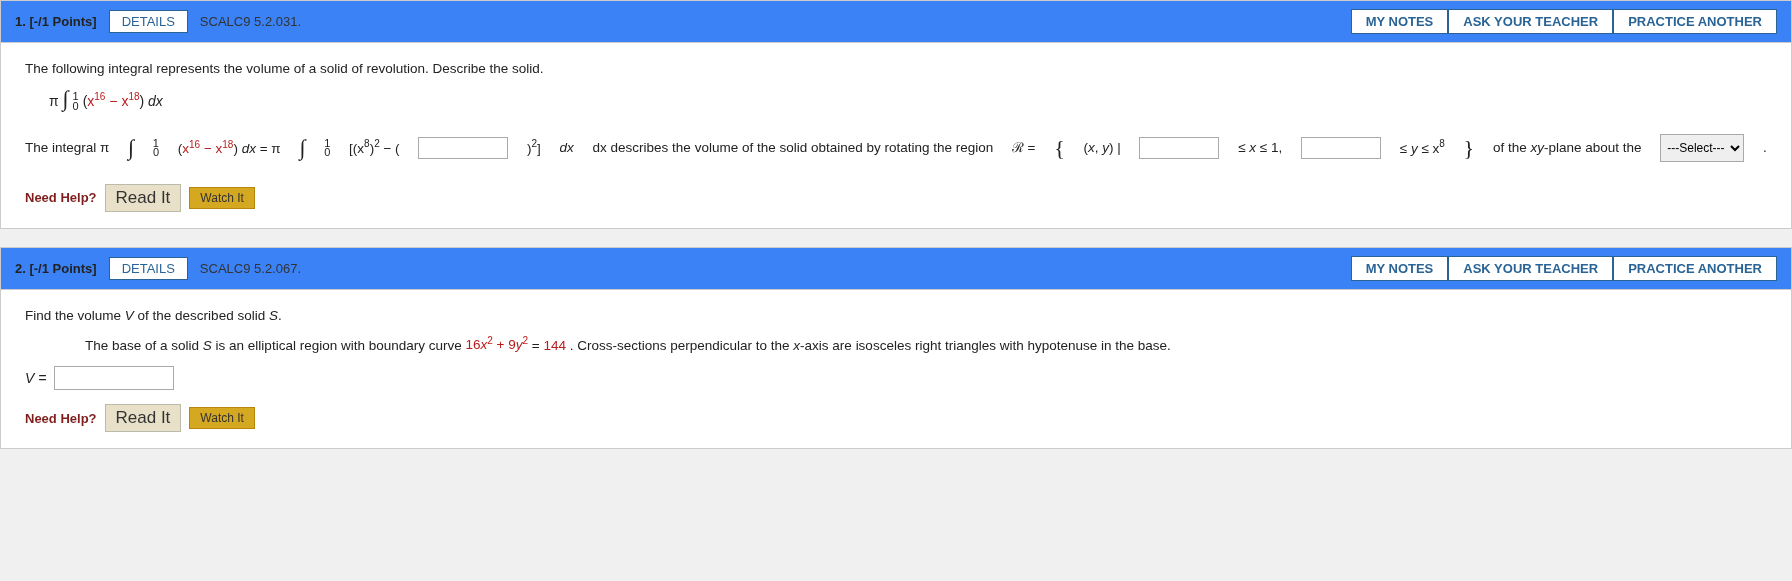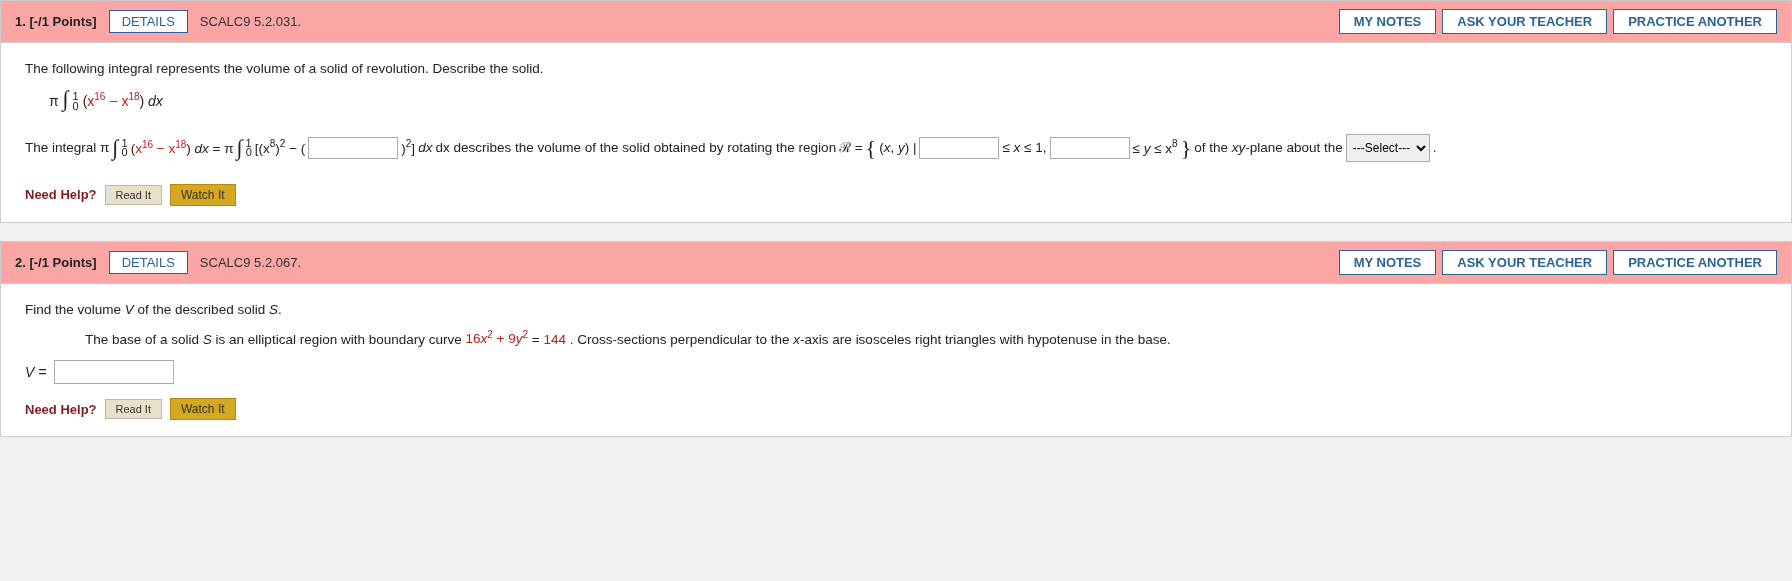--- a/index.html
+++ b/index.html
@@ -11,21 +11,21 @@
     }
     .problem-section {
       background: #fff;
       border: 1px solid #ccc;
       margin-bottom: 18px;
     }
     .problem-header {
       display: flex;
       align-items: center;
       padding: 8px 14px;
-      background: #fca5a5;
+      background: #3b82f6;
       border-bottom: 1px solid #ccc;
       gap: 12px;
     }
     .problem-header .points {
       font-weight: bold;
       font-size: 13px;
     }
     .details-btn {
       border: 1px solid #2a6496;
       color: #2a6496;
@@ -34,21 +34,20 @@
       font-size: 13px;
       cursor: pointer;
     }
     .problem-code {
       font-size: 13px;
       color: #333;
     }
     .header-actions {
       margin-left: auto;
       display: flex;
-      gap: 6px;
     }
     .header-btn {
       border: 1px solid #2a6496;
       color: #2a6496;
       background: #fff;
       padding: 4px 14px;
       font-size: 13px;
       cursor: pointer;
       font-weight: bold;
     }
@@ -69,20 +68,21 @@
     }
     .red { color: #b91c1c; }
     .integral-line {
       font-size: 13.5px;
       margin: 10px 0 14px 0;
       line-height: 2;
       display: flex;
       align-items: center;
       flex-wrap: wrap;
       gap: 3px;
+      justify-content: space-between;
     }
     .text-input-inline {
       border: 1px solid #aaa;
       width: 90px;
       height: 22px;
       font-size: 13px;
       padding: 1px 4px;
     }
     .text-input-inline-sm {
       border: 1px solid #aaa;
@@ -105,21 +105,21 @@
     }
     .need-help-label {
       color: #7f1d1d;
       font-weight: bold;
       font-size: 13px;
     }
     .read-it-btn {
       background: #e8e0c8;
       border: 1px solid #bba;
       padding: 3px 10px;
-      font-size: 11px;
+      font-size: 17px;
       cursor: pointer;
       color: #333;
     }
     .watch-it-btn {
       background: #d4a820;
       border: 1px solid #b8860b;
       padding: 3px 10px;
       font-size: 12px;
       cursor: pointer;
       color: #333;

